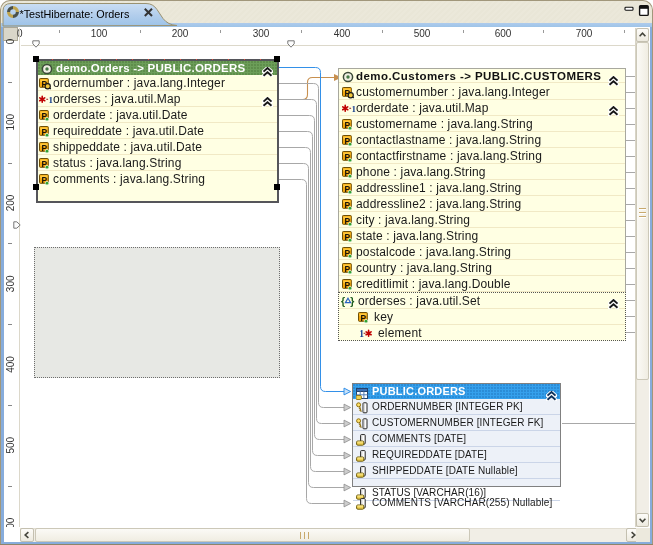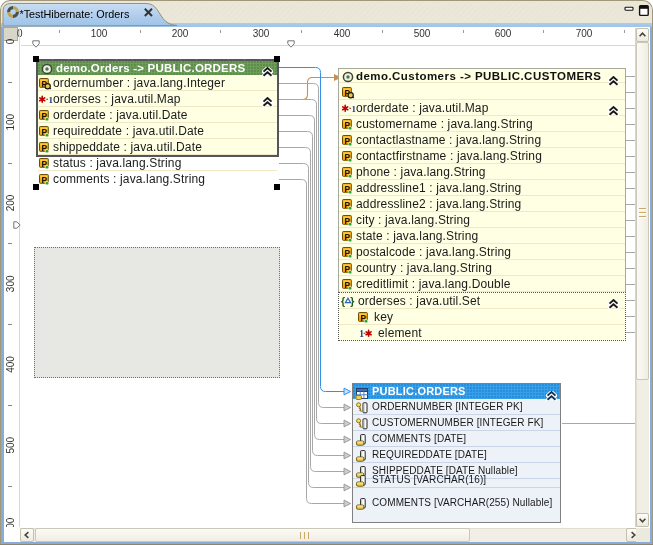--- a/index.html
+++ b/index.html
@@ -119,21 +119,21 @@
     <path d="M626,220.5 L635,220.5" stroke="#A8A8A8" stroke-width="1"></path>
     <path d="M626,236.5 L635,236.5" stroke="#A8A8A8" stroke-width="1"></path>
     <path d="M626,252.5 L635,252.5" stroke="#A8A8A8" stroke-width="1"></path>
     <path d="M626,268.5 L635,268.5" stroke="#A8A8A8" stroke-width="1"></path>
     <path d="M626,284.5 L635,284.5" stroke="#A8A8A8" stroke-width="1"></path>
     <path d="M626,300.5 L635,300.5" stroke="#A8A8A8" stroke-width="1"></path>
     <path d="M626,316.5 L635,316.5" stroke="#A8A8A8" stroke-width="1"></path>
     <path d="M626,332.5 L635,332.5" stroke="#A8A8A8" stroke-width="1"></path>
   </svg>
 <div class="abs" style="left:34px;top:247px;width:246px;height:131px;background:#E7E8E4;border:1px dotted #6E6E6E"></div>
-<div class="abs" style="left:36px;top:59px;width:243px;height:98px;background:#FFFFE3;border:2px solid #55555A">
+<div class="abs" style="left:36px;top:59px;width:243px;height:144px;background:#FFFFE3;border:2px solid #55555A">
 <div class="abs" style="left:0;top:0;width:100%;height:14px;background:#6C9E59;background-image:radial-gradient(circle at 1px 1px, rgba(70,110,50,0.35) 0.8px, transparent 1px);background-size:3px 3px">
       <span class="abs" style="left:3px;top:0.5px"><svg width="13" height="13" viewBox="0 0 13 13" style="">
           <circle cx="6" cy="6" r="4.6" fill="#EFEFE2" stroke="#3C4A38" stroke-width="1.5"></circle>
           <circle cx="6" cy="6" r="1.7" fill="#467A46"></circle>
         </svg></span>
       <span class="abs" style="left:18px;top:0;line-height:14px;font-size:11.5px;font-weight:bold;color:#FFF;letter-spacing:0.2px">demo.Orders -&gt; PUBLIC.ORDERS</span>
       <span class="abs" style="left:224px;top:2px"><svg width="11" height="10" viewBox="0 0 11 10" style="">
           <path d="M1.5,4.6 L5.5,1 L9.5,4.6 M1.5,8.8 L5.5,5.2 L9.5,8.8" fill="none" stroke="#FFFFFF" stroke-width="3.6" stroke-linecap="round"></path>
           <path d="M1.5,4.6 L5.5,1 L9.5,4.6 M1.5,8.8 L5.5,5.2 L9.5,8.8" fill="none" stroke="#181818" stroke-width="1.9"></path>
         </svg></span>
@@ -224,20 +224,21 @@
         </svg></span>
     </div>
 <div class="row" style="top:15px;border-bottom:1px solid #F1E9C5;">
       <span class="ic" style="left:3px"><svg width="13" height="13" viewBox="0 0 13 13" style="">
           <rect x="0.5" y="1.5" width="8.8" height="8.8" rx="0.8" fill="#F2A70E" stroke="#6E4F06" stroke-width="1"></rect>
           <rect x="1.4" y="2.4" width="7" height="2.8" rx="0.8" fill="#FFC93E"></rect>
           <text x="2.4" y="9.7" font-family="Liberation Sans, sans-serif" font-size="8.5" font-weight="bold" fill="#191307">P</text>
           <circle cx="8.7" cy="9.2" r="2.6" fill="#F0C63C" stroke="#1A1A1A" stroke-width="1.2"></circle>
           <path d="M10.6,10.9 L11.8,12" stroke="#1A1A1A" stroke-width="1.1"></path>
         </svg></span>
+      <span class="txt" style="left:17px">customernumber : java.lang.Integer</span>
     </div>
 <div class="row" style="top:31px;border-bottom:1px solid #F1E9C5;">
       <span class="ic" style="left:3px"><svg width="15" height="13" viewBox="0 0 15 13" style="">
           <path d="M3.20,6.30 L3.20,3.40 M3.20,6.30 L0.69,4.85 M3.20,6.30 L0.69,7.75 M3.20,6.30 L3.20,9.20 M3.20,6.30 L5.71,7.75 M3.20,6.30 L5.71,4.85" stroke="#C00000" stroke-width="1.6" stroke-linecap="round"></path>
           <path d="M7.3,6.3 L9.1,6.3" stroke="#A03030" stroke-width="1.1"></path>
           <text x="9.4" y="9.5" font-family="Liberation Serif, serif" font-size="9" font-weight="bold" fill="#153E8C">1</text>
         </svg></span>
       <span class="txt" style="left:17px">orderdate : java.util.Map</span>
       <span class="ic" style="left:269px;top:3px"><svg width="11" height="10" viewBox="0 0 11 10" style="">
           <path d="M1.5,4.6 L5.5,1 L9.5,4.6 M1.5,8.8 L5.5,5.2 L9.5,8.8" fill="none" stroke="#FFFFFF" stroke-width="3.6" stroke-linecap="round"></path>
@@ -368,21 +369,21 @@
     </div>
 <div class="row" style="top:32px;">
       <span class="ic" style="left:20px"><svg width="14" height="13" viewBox="0 0 14 13" style="">
           <text x="0.2" y="9.6" font-family="Liberation Serif, serif" font-size="9.5" font-weight="bold" fill="#153E8C">1</text>
           <path d="M4.6,6.3 L6.4,6.3" stroke="#A03030" stroke-width="1.1"></path>
           <path d="M9.60,6.30 L9.60,3.40 M9.60,6.30 L7.09,4.85 M9.60,6.30 L7.09,7.75 M9.60,6.30 L9.60,9.20 M9.60,6.30 L12.11,7.75 M9.60,6.30 L12.11,4.85" stroke="#C00000" stroke-width="1.6" stroke-linecap="round"></path>
         </svg></span>
       <span class="txt" style="left:39px">element</span>
     </div>
 </div>
-<div class="abs" style="left:352px;top:383px;width:209px;height:140px;background:#EDF1F8;border:1px solid #808080">
+<div class="abs" style="left:352px;top:383px;width:209px;height:104px;background:#EDF1F8;border:1px solid #808080">
 <div class="abs" style="left:0;top:0;width:100%;height:15px;background:#35A0EC;background-image:radial-gradient(circle at 1px 1px, rgba(10,70,140,0.22) 0.8px, transparent 1px);background-size:3px 3px">
       <span class="abs" style="left:3px;top:1.5px"><svg width="13" height="12" viewBox="0 0 13 12" style="">
           <rect x="0.5" y="0.5" width="11" height="10" fill="#FFF" stroke="#24436B" stroke-width="1"></rect>
           <rect x="0.5" y="0.5" width="11" height="3" fill="#3C6FB4" stroke="#24436B" stroke-width="1"></rect>
           <path d="M0.5,6.8 H11.5 M4.2,3.5 V10.5 M7.9,3.5 V10.5" stroke="#5580B8" stroke-width="1"></path>
           <rect x="0" y="7.5" width="5.4" height="4" rx="1" fill="#EFD153" stroke="#8A7314" stroke-width="0.9"></rect>
         </svg></span>
       <span class="abs" style="left:19px;top:0;line-height:15px;font-size:11px;font-weight:bold;color:#FFF;letter-spacing:0.2px">PUBLIC.ORDERS</span>
       <span class="abs" style="left:193px;top:3px"><svg width="11" height="10" viewBox="0 0 11 10" style="">
           <path d="M1.5,4.6 L5.5,1 L9.5,4.6 M1.5,8.8 L5.5,5.2 L9.5,8.8" fill="none" stroke="#FFFFFF" stroke-width="3.6" stroke-linecap="round"></path>
@@ -431,21 +432,21 @@
     </div>
 <div class="row" style="top:63px;border-bottom:1px solid #CBD5E8;">
       <span class="ic" style="left:3px"><svg width="13" height="12" viewBox="0 0 13 12" style="">
           <rect x="4.6" y="0.6" width="4.6" height="9.4" rx="0.8" fill="#FDFDFD" stroke="#222" stroke-width="1"></rect>
           <path d="M5.8,1.4 V9.2" stroke="#BBB" stroke-width="0.8"></path>
           <rect x="0.6" y="7" width="7.2" height="4.2" rx="1.2" fill="#EFD153" stroke="#6B5A0E" stroke-width="1"></rect>
           <path d="M1.4,8 H7" stroke="#FBEA9C" stroke-width="1"></path>
         </svg></span>
       <span class="txt" style="left:19px;font-size:10px;letter-spacing:0.1px">REQUIREDDATE [DATE]</span>
     </div>
-<div class="row" style="top:88px;border-bottom:1px solid #CBD5E8;">
+<div class="row" style="top:101px;border-bottom:1px solid #CBD5E8;">
       <span class="ic" style="left:3px"><svg width="13" height="12" viewBox="0 0 13 12" style="">
           <rect x="4.6" y="0.6" width="4.6" height="9.4" rx="0.8" fill="#FDFDFD" stroke="#222" stroke-width="1"></rect>
           <path d="M5.8,1.4 V9.2" stroke="#BBB" stroke-width="0.8"></path>
           <rect x="0.6" y="7" width="7.2" height="4.2" rx="1.2" fill="#EFD153" stroke="#6B5A0E" stroke-width="1"></rect>
           <path d="M1.4,8 H7" stroke="#FBEA9C" stroke-width="1"></path>
         </svg></span>
       <span class="txt" style="left:19px;font-size:10px;letter-spacing:0.1px">STATUS [VARCHAR(16)]</span>
     </div>
 <div class="row" style="top:111px;">
       <span class="ic" style="left:3px"><svg width="13" height="12" viewBox="0 0 13 12" style="">

